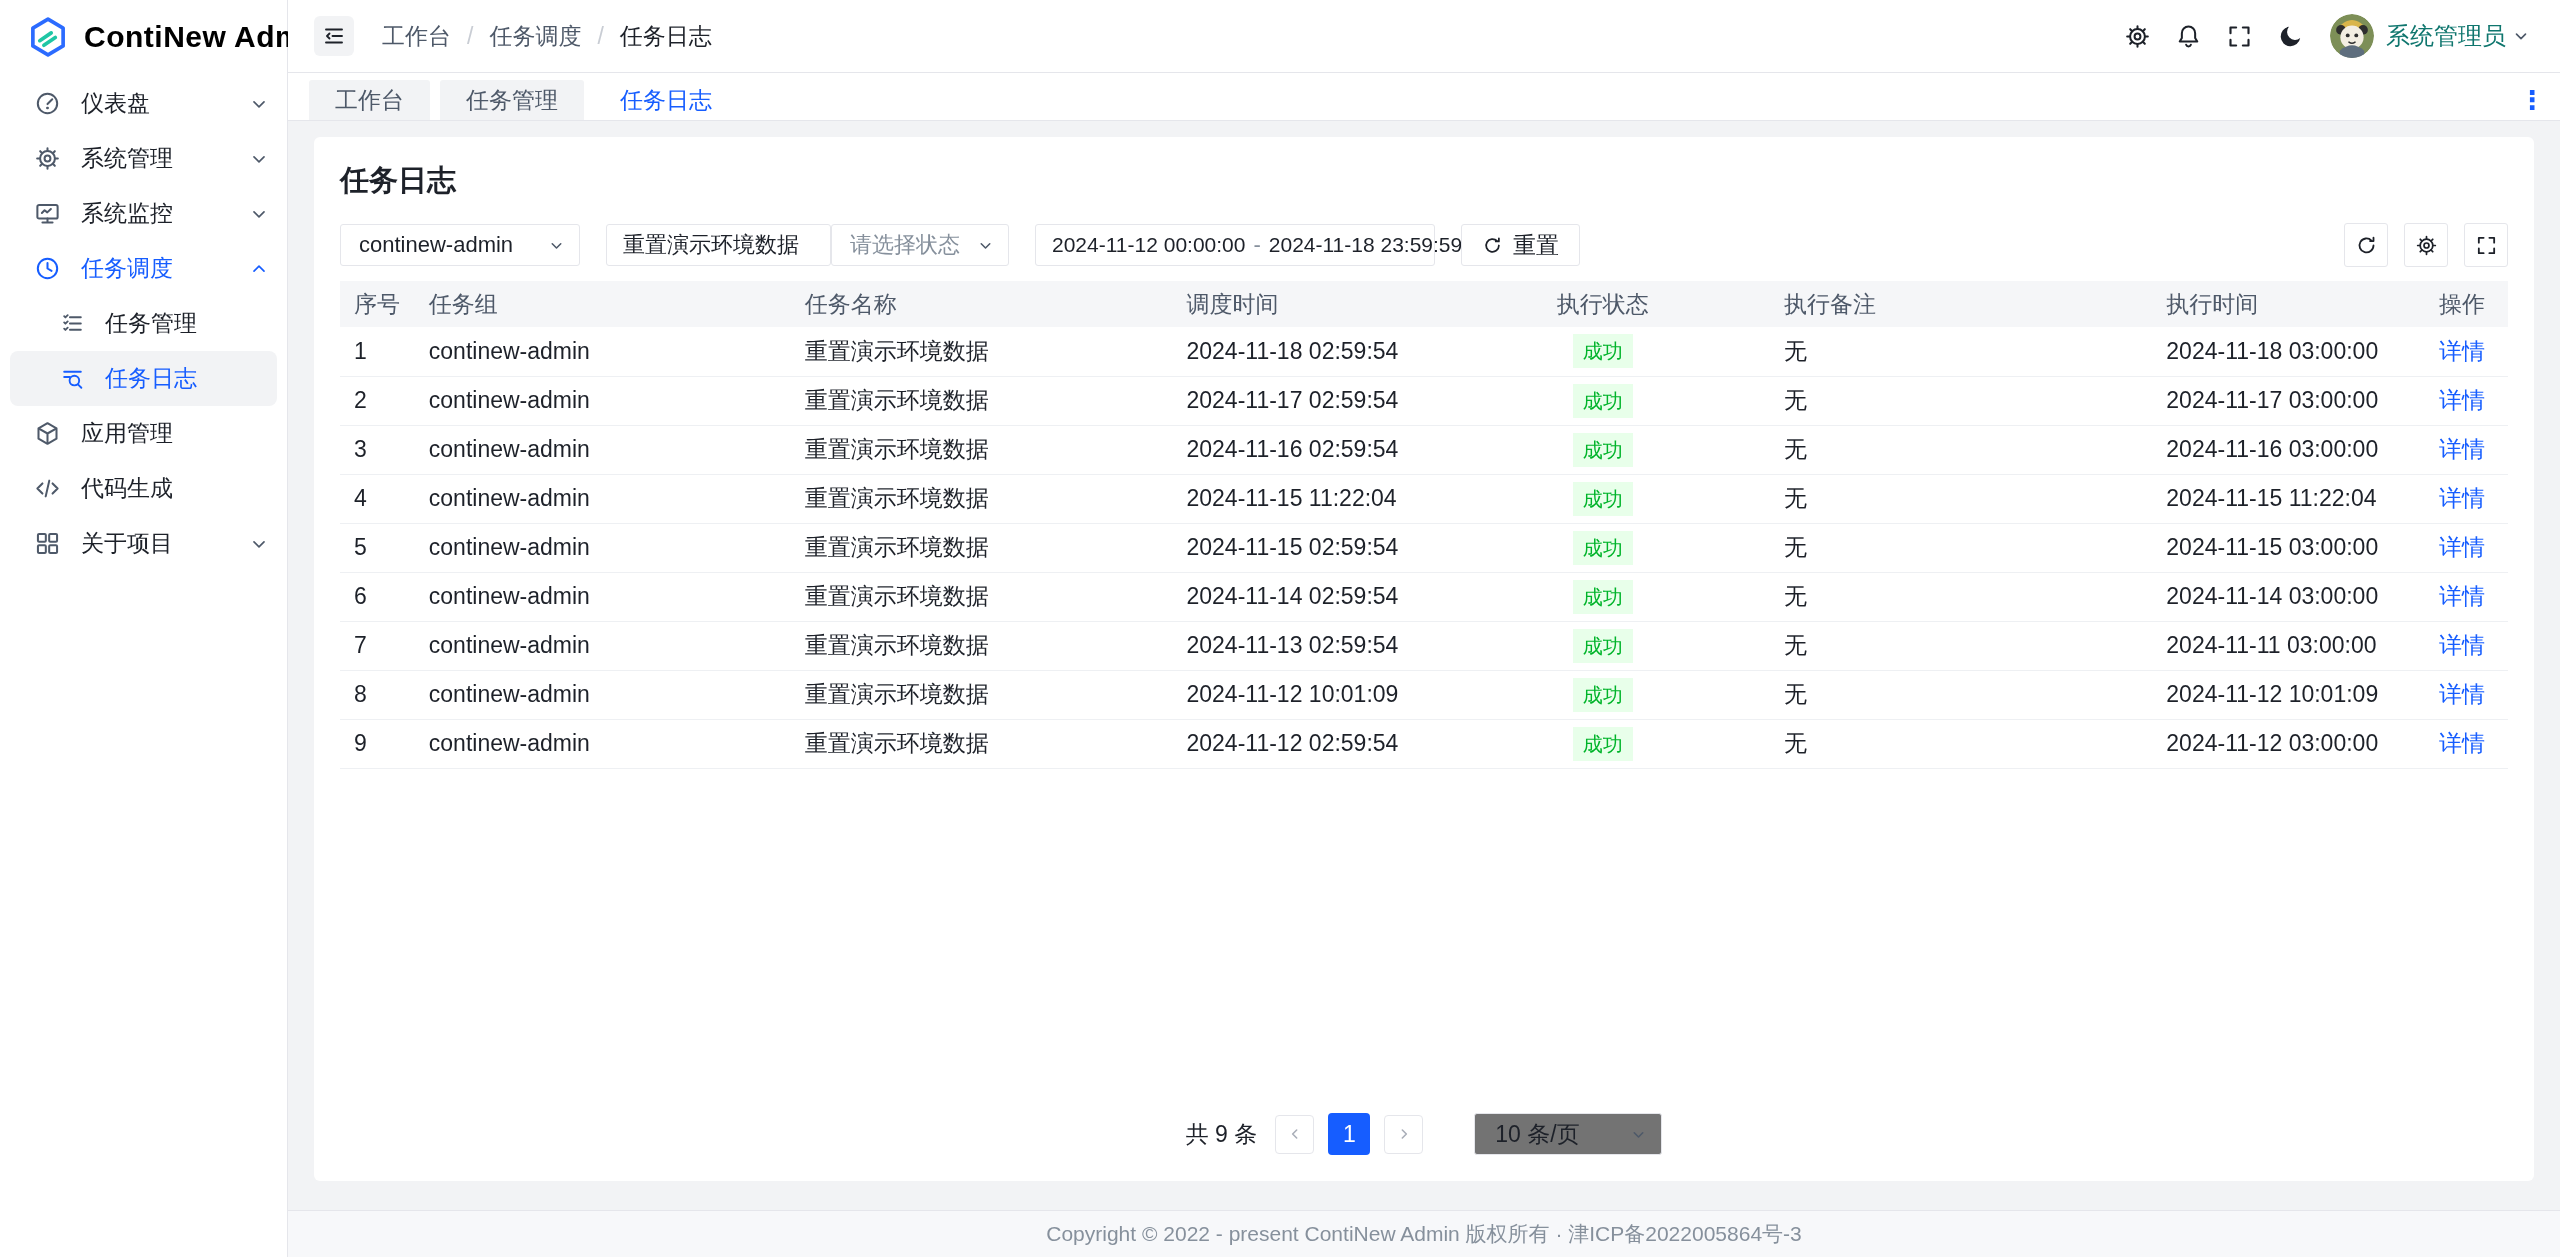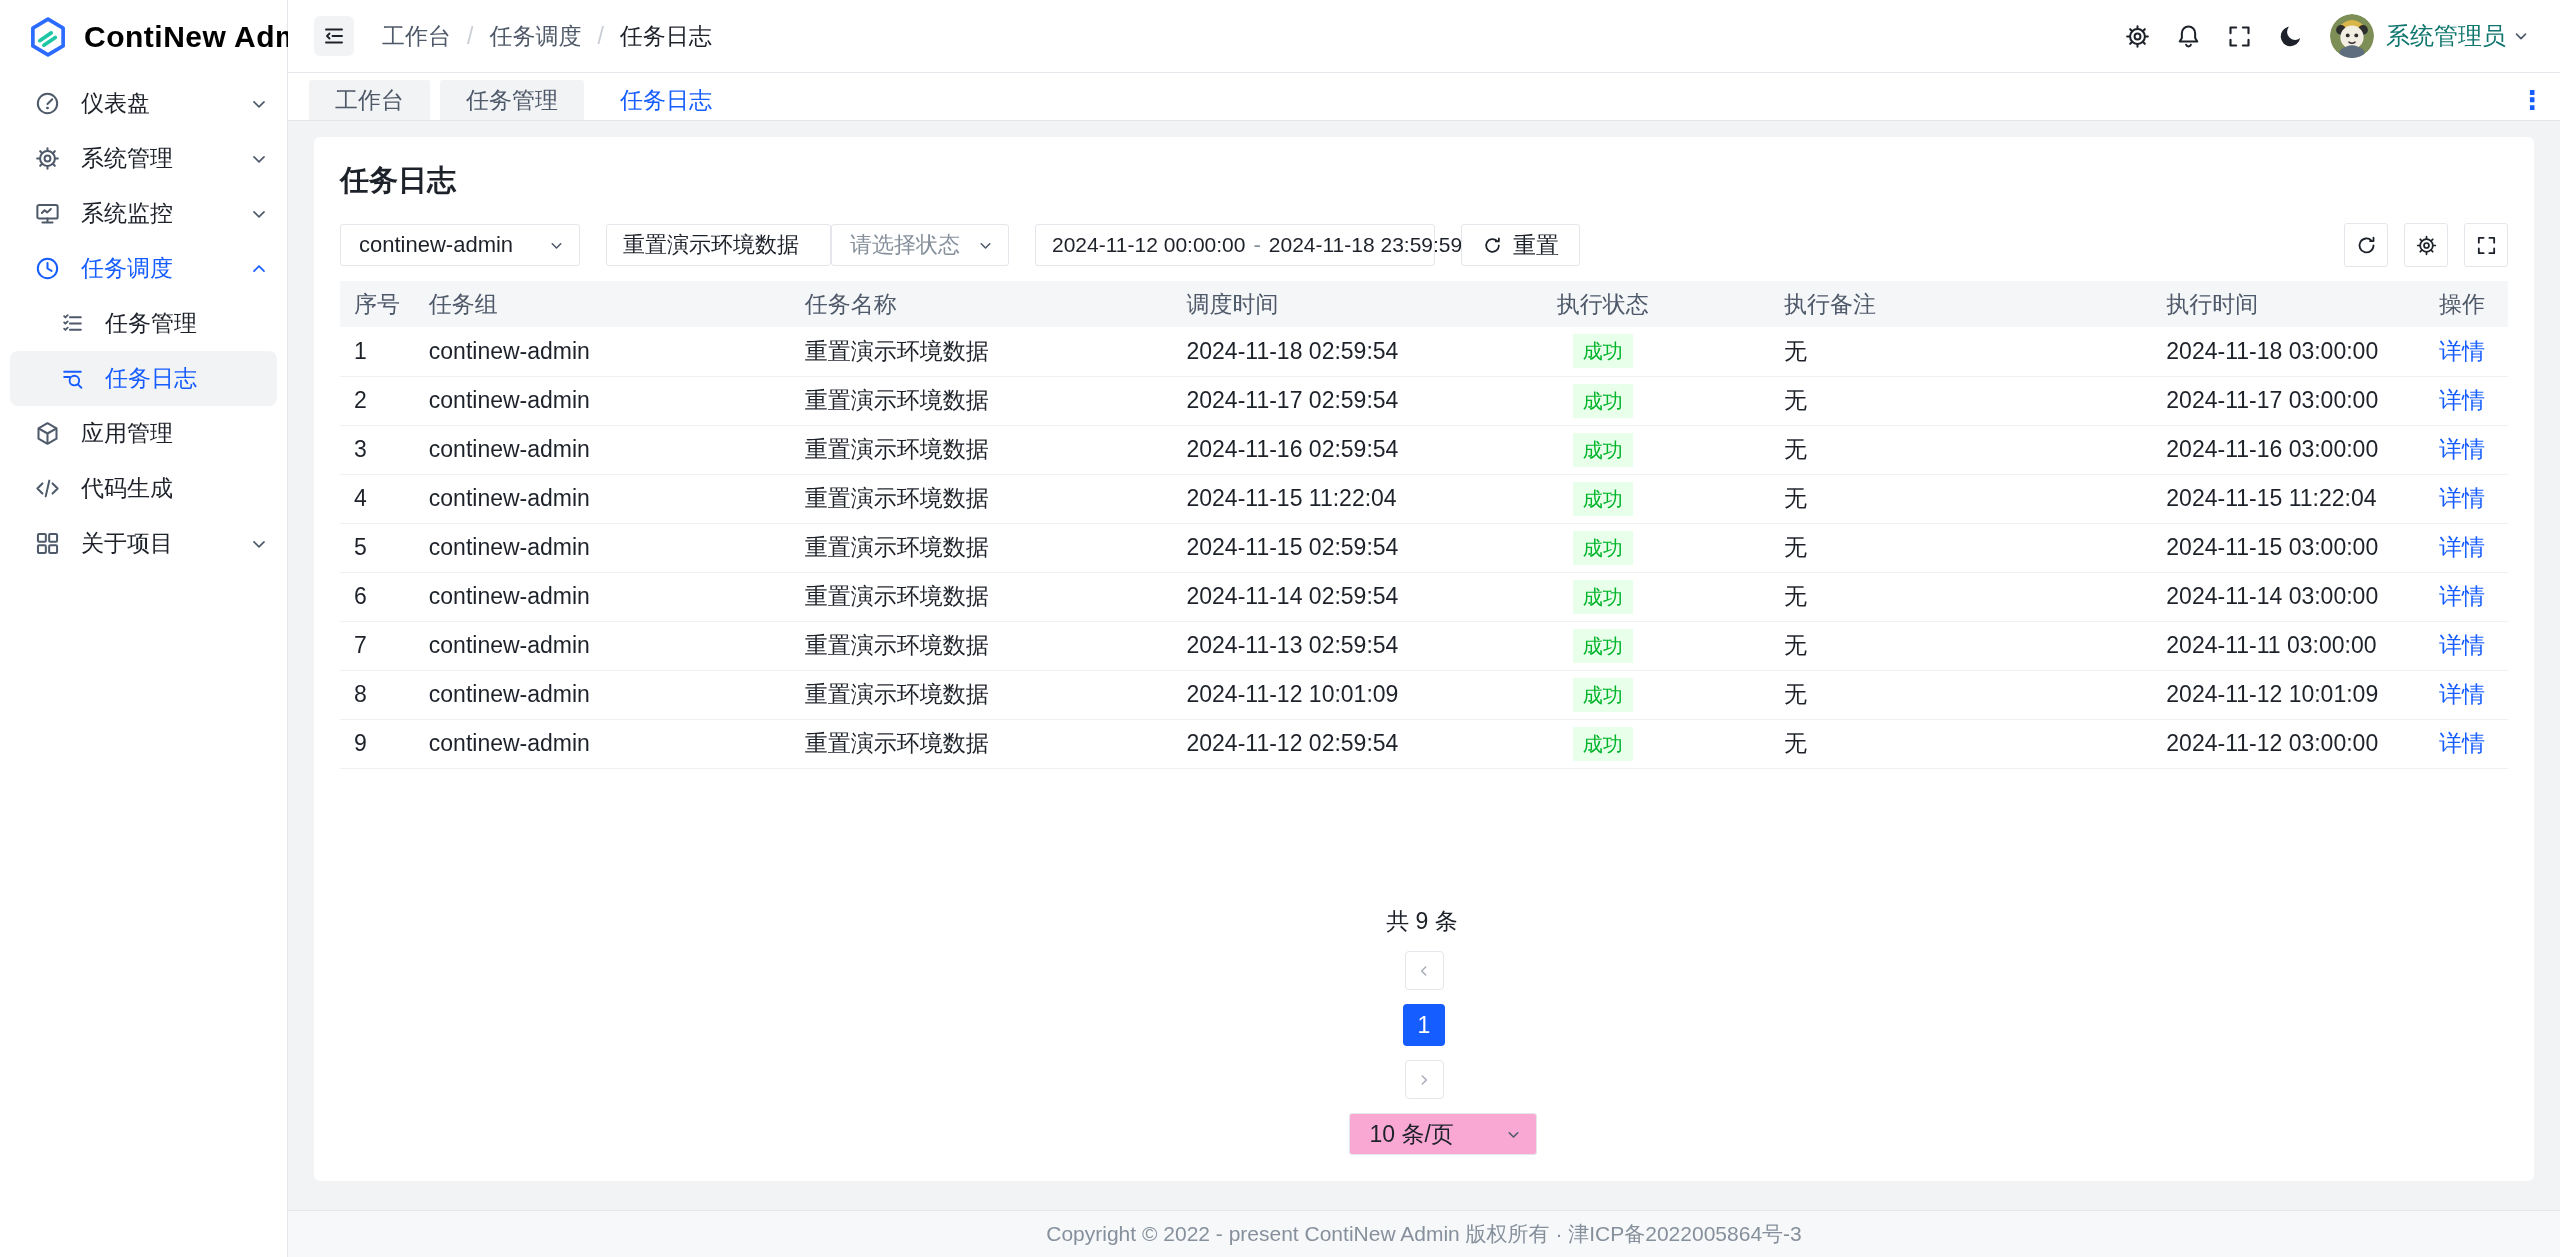--- a/index.html
+++ b/index.html
@@ -76,26 +76,26 @@
   .log-table th { height:46px; background:#f5f6f8; font-size:23px; font-weight:500; color:#4e5969; text-align:left; padding:0 8px; white-space:nowrap; }
   .log-table td { height:49px; font-size:23px; color:#1d2129; border-bottom:1px solid #eef0f3; padding:0 8px; white-space:nowrap; }
   .log-table th.c-center, .log-table td.c-center { text-align:center; }
   .col-remark-pad { padding-left:60px !important; }
   .col-exec-pad { padding-left:18px !important; }
   .col-index-pad { padding-left:14px !important; }
   .badge-success { display:inline-block; background:#e8ffea; color:#00b42a; font-size:20px; line-height:1; padding:7px 10px; border-radius:0; }
   .detail-link { color:#165dff; cursor:pointer; }
 
   
-  .pager { margin-top:auto; display:flex; align-items:center; justify-content:center; gap:14px;flex-direction:column; }
+  .pager { margin-top:auto; display:flex; align-items:center; justify-content:center; gap:14px; }
   .pager-total { font-size:23px; color:#1d2129; margin-right:4px; }
   .pg-btn { width:39px; height:39px; border:1px solid #e5e6eb; border-radius:4px; background:#fff; display:flex; align-items:center; justify-content:center; color:#a9aeb8; cursor:pointer; }
   .pg-btn svg { width:16px; height:16px; }
   .pg-page { width:42px; height:42px; border-radius:4px; background:#165dff; color:#fff; font-size:23px; display:flex; align-items:center; justify-content:center; cursor:pointer; }
-  .pg-size { height:42px; width:188px; border:1px solid #e5e6eb; border-radius:3px; background:#f9a8d4; display:flex; align-items:center; justify-content:space-between; padding:0 14px 0 20px; font-size:23px; color:#1d2129; cursor:pointer;margin-left:37px; }
+  .pg-size { height:42px; width:188px; border:1px solid #e5e6eb; border-radius:3px; background:#737373; display:flex; align-items:center; justify-content:space-between; padding:0 14px 0 20px; font-size:23px; color:#1d2129; cursor:pointer;margin-left:37px; }
 
   
   .footer { height:47px; background:#f7f8fa; border-top:1px solid #e5e6eb; display:flex; align-items:center; justify-content:center; font-size:21px; color:#86909c; flex:none; }
 </style>
 </head>
 <body>
 
 <div class="app">
 
   <aside class="sidebar">

